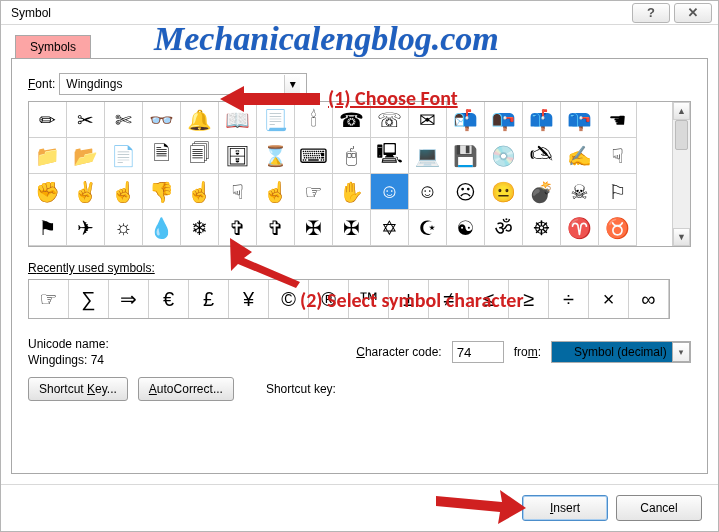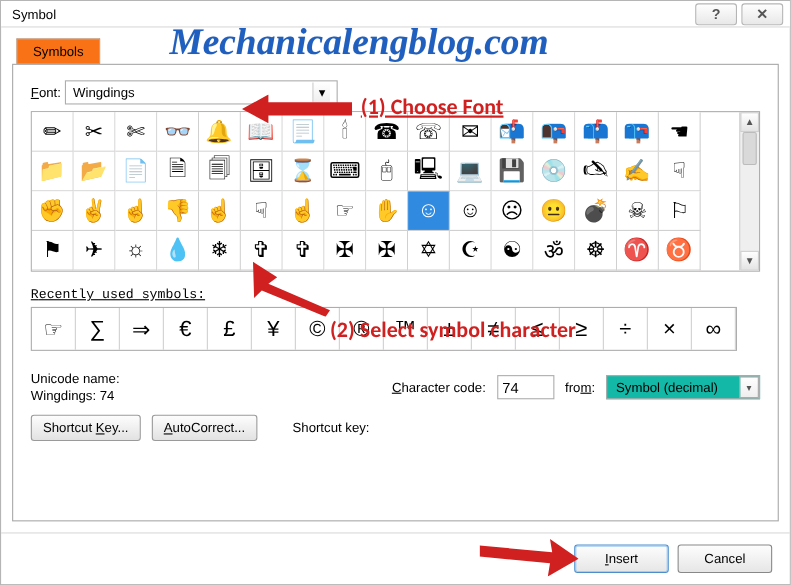--- a/index.html
+++ b/index.html
@@ -45,21 +45,21 @@
   }
   .tab {
     padding: 4px 14px;
     border: 1px solid #a8a8a8;
     border-bottom: none;
     background: #f2f2f2;
     font-size: 12px;
     position: relative;
     margin-right: -1px;
   }
-  .tab.active { background: #f97316; z-index: 2; }
+  .tab.active { background: #fca5a5; z-index: 2; }
   .tab-content-border {
     margin: 0 10px 10px 10px;
     border: 1px solid #a8a8a8;
     flex: 1;
     padding: 14px 16px 10px 16px;
     position: relative;
     display: flex; flex-direction: column;
   }
   
   .row-font { display: flex; align-items: center; gap: 4px; margin-bottom: 6px; }
@@ -101,42 +101,42 @@
   .symbol-cell.selected { background: #2f8ae0; color: #fff; }
   .grid-scrollbar {
     width: 18px; background: #efefef;
     border-left: 1px solid #d0d0d0;
     display: flex; flex-direction: column;
   }
   .sb-btn { height: 18px; border: 1px solid #cfcfcf; background: linear-gradient(#fefefe,#e4e4e4); display:flex;align-items:center;justify-content:center;font-size:9px;color:#555;}
   .sb-track { flex: 1; position: relative; }
   .sb-thumb { position: absolute; top: 0; left: 2px; right: 2px; height: 30px; background: #d9d9d9; border: 1px solid #bbb; border-radius: 2px;}
   
-  .recent-label { margin-bottom: 4px; font-family: Liberation Mono, monospace; }
+  .recent-label { margin-bottom: 4px; }
   .recent-label span { text-decoration: underline; }
   .recent-grid {
     display: grid;
     grid-template-columns: repeat(16, 40px);
     grid-auto-rows: 38px;
     border: 1px solid #adadad;
     margin-bottom: 18px;
     background: #fff;
     width: fit-content;
   }
   .recent-cell {
     border-right: 1px solid #d0d0d0;
     display: flex; align-items: center; justify-content: center;
     font-size: 20px;
     font-family: "Segoe UI Symbol","Arial Unicode MS",sans-serif;
   }
   
   .info-row { display: flex; align-items: center; gap: 10px; margin-bottom: 6px; flex-wrap: wrap; }
   .info-col { display: flex; flex-direction: column; gap: 2px; }
   .code-input { border: 1px solid #adadad; height: 22px; width: 52px; padding: 0 4px; background:#fff; }
-  .from-select { border: 1px solid #adadad; height: 22px; width: 140px; background:#14b8a6; display:flex;align-items:center;justify-content:space-between;padding-left:8px;}
+  .from-select { border: 1px solid #adadad; height: 22px; width: 140px; background:#0369a1; display:flex;align-items:center;justify-content:space-between;padding-left:22px;}
   .chev { border:1px solid #adadad; width:18px; height:20px; display:flex;align-items:center;justify-content:center;background:linear-gradient(#fff,#eee); font-size:9px; color:#555;}
   
   .btns-row { display: flex; align-items: center; gap: 10px; margin-top: 4px;}
   .std-btn {
     border: 1px solid #9a9a9a;
     background: linear-gradient(#fdfdfd,#e2e2e2);
     padding: 4px 10px; border-radius: 3px;
     font-size: 12px;
   }
   .std-btn .u { text-decoration: underline; }

